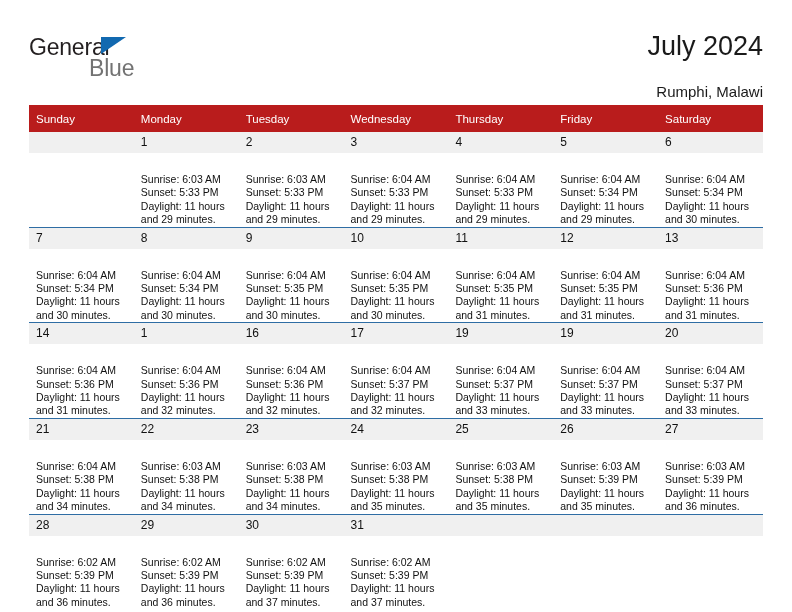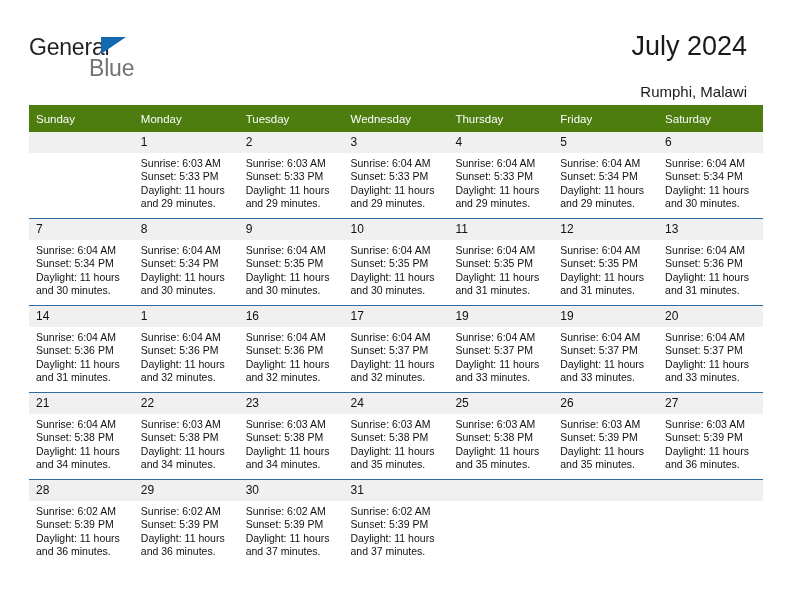--- a/index.html
+++ b/index.html
@@ -61,21 +61,21 @@
     left: 60px;
     top: 21px;
     font-size: 23px;
     letter-spacing: -0.2px;
     color: #737373;
     line-height: 26px;
   }
 
   .title-block {
     position: absolute;
-    right: 16px;
+    right: 0;
     top: 0;
     text-align: right;
   }
   .cal-title {
     font-size: 27px;
     color: #1a1a1a;
     line-height: 33px;
     white-space: nowrap;
   }
   .cal-subtitle {
@@ -89,21 +89,21 @@
   
   .calendar {
     position: absolute;
     left: 29px;
     top: 105px;
     width: 734px;
     border-collapse: collapse;
     table-layout: fixed;
   }
   .calendar th {
-    background: #4d7c0f;
+    background: #b91c1c;
     color: #ffffff;
     font-size: 11.5px;
     font-weight: normal;
     text-align: left;
     padding: 5px 0 5px 7px;
     height: 17px;
     vertical-align: middle;
   }
   .calendar td {
     vertical-align: top;
@@ -120,21 +120,21 @@
     font-size: 12px;
     color: #111111;
     padding: 3px 0 3px 7px;
     height: 15px;
     line-height: 15px;
   }
   .daynum.empty {
     color: transparent;
   }
   .details {
-    padding: 4px 6px 0 7px;
+    padding: 20px 6px 0 7px;
     font-size: 10.5px;
     line-height: 13.4px;
     color: #111111;
   }
   .details div { white-space: nowrap; }
   .details .dl-wrap { white-space: normal; }
 </style>
 </head>
 <body>
 

